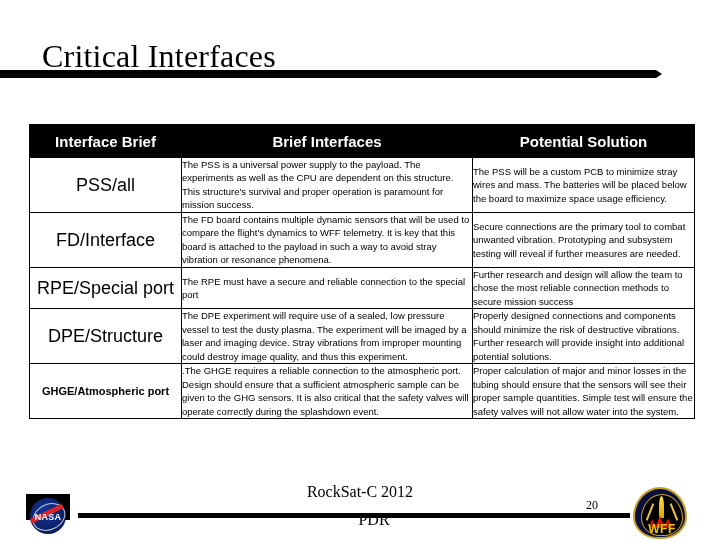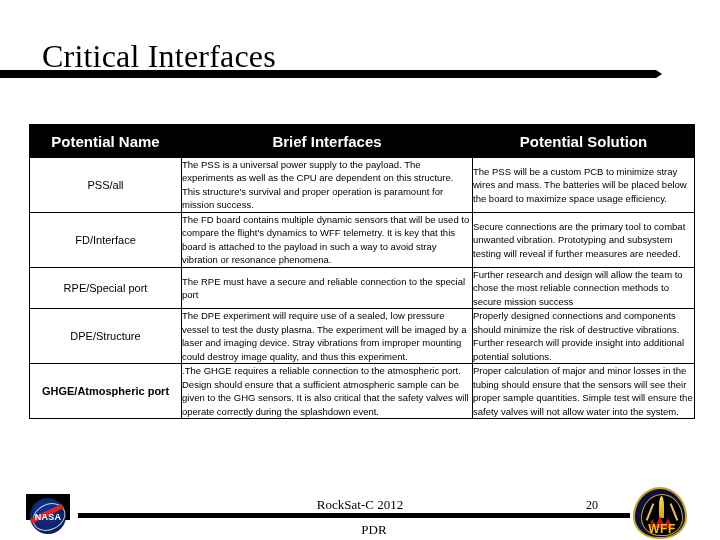--- a/index.html
+++ b/index.html
@@ -70,21 +70,21 @@
     height: 32px;
     border: 1px solid #000000;
     text-align: center;
   }
   th.col-name   { width: 151px; }
   th.col-desc   { width: 290px; }
   th.col-sol    { width: 221px; }
 
   td.cell-name {
     text-align: center;
-    font-size: 11px;
+    font-size: 18px;
     color: #000000;
     padding: 4px 3px;
     line-height: 1.15;
   }
   td.cell-name.small-bold {
     font-size: 11px;
     font-weight: bold;
   }
   td.cell-text {
     text-align: left;
@@ -100,25 +100,25 @@
     position: absolute;
     left: 78px;
     top: 513px;
     width: 552px;
     height: 5px;
     background: #000000;
   }
   #footer-center {
     position: absolute;
     left: 0;
-    top: 498px;
+    top: 484px;
     width: 720px;
     text-align: center;
     font-family: "Liberation Serif", serif;
-    font-size: 13px;
+    font-size: 16px;
     color: #000000;
     line-height: 1.0;
   }
   #footer-line1 { display: block; }
   #footer-line2 { display: block; margin-top: 12px; margin-left: 28px; }
   #page-number {
     position: absolute;
     left: 586px;
     top: 498px;
     width: 30px;
@@ -237,21 +237,21 @@
 </style>
 </head>
 <body>
 
 <div id="slide-title">Critical Interfaces</div>
 <div id="title-rule"></div>
 
 <table id="interfaces-table">
   <thead>
     <tr>
-      <th class="col-name">Potential Name</th>
+      <th class="col-name">Interface Brief</th>
       <th class="col-desc">Brief Interfaces</th>
       <th class="col-sol">Potential Solution</th>
     </tr>
   </thead>
   <tbody>
     <tr>
       <td class="cell-name">PSS/all</td>
       <td class="cell-text">The PSS is a universal power supply to the payload. The experiments as well as the CPU are dependent on this structure. This structure's survival and proper operation is paramount for mission success.</td>
       <td class="cell-text">The PSS will be a custom PCB to minimize stray wires and mass. The batteries will be placed below the board to maximize space usage efficiency.</td>
     </tr>

